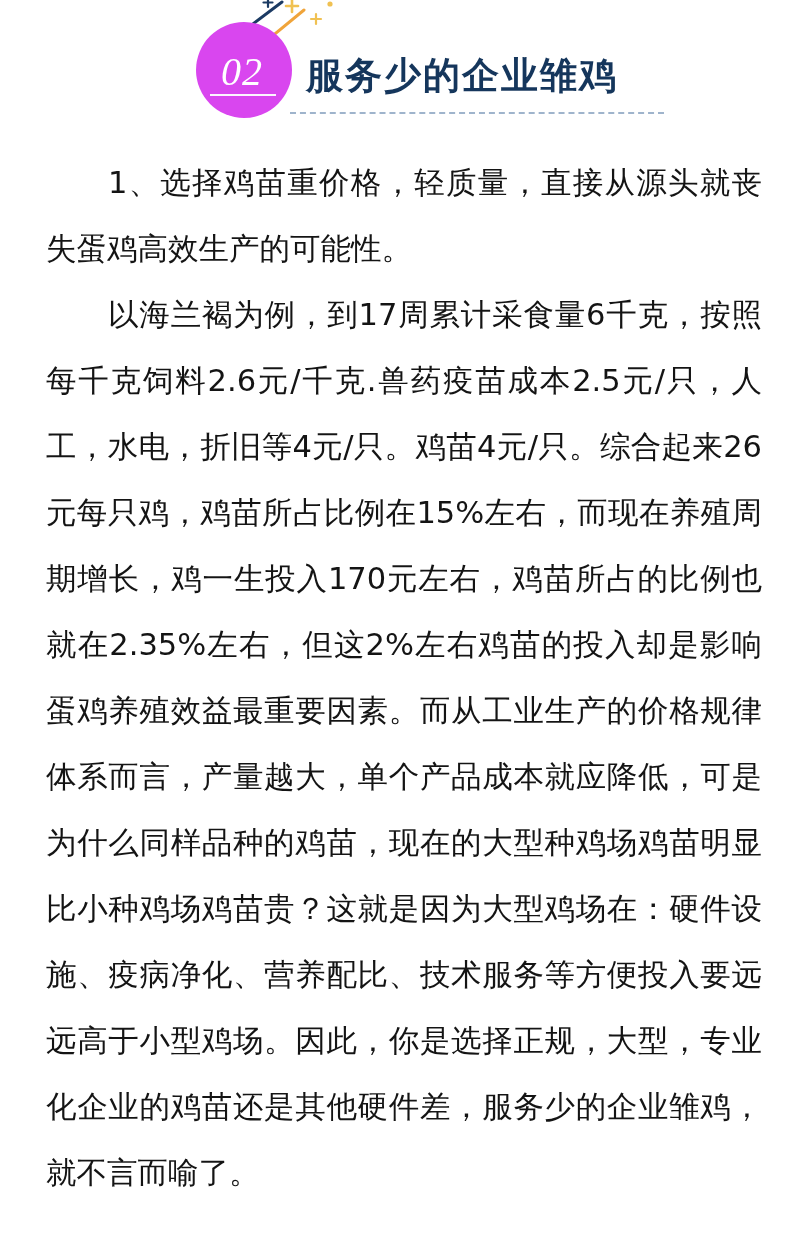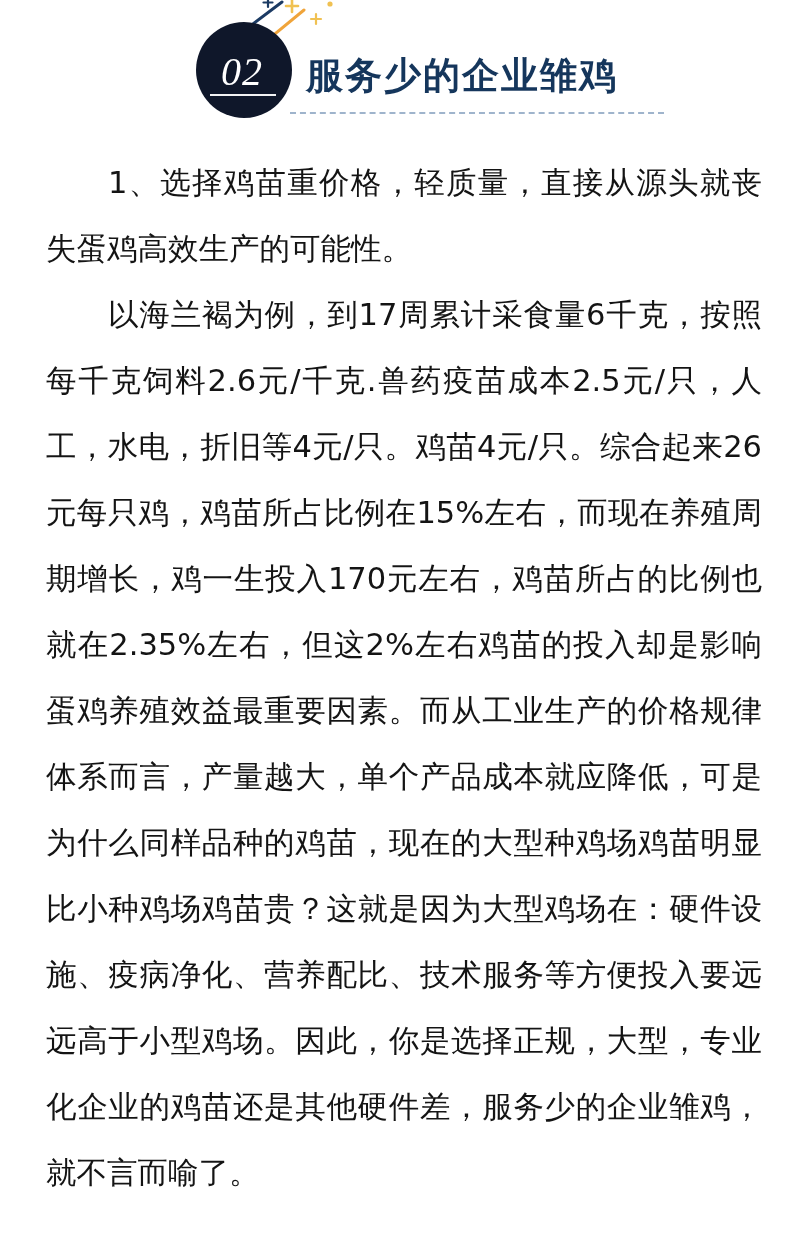--- a/index.html
+++ b/index.html
@@ -43,21 +43,21 @@
     flex: none;
   }
 
   .badge-circle {
     position: absolute;
     left: 0;
     top: 0;
     width: 96px;
     height: 96px;
     border-radius: 50%;
-    background: #0f172a;
+    background: #d946ef;
     display: flex;
     align-items: center;
     justify-content: center;
   }
 
   .badge-number {
     font-family: "Liberation Serif", "DejaVu Serif", serif;
     font-style: italic;
     font-size: 40px;
     color: #ffffff;

